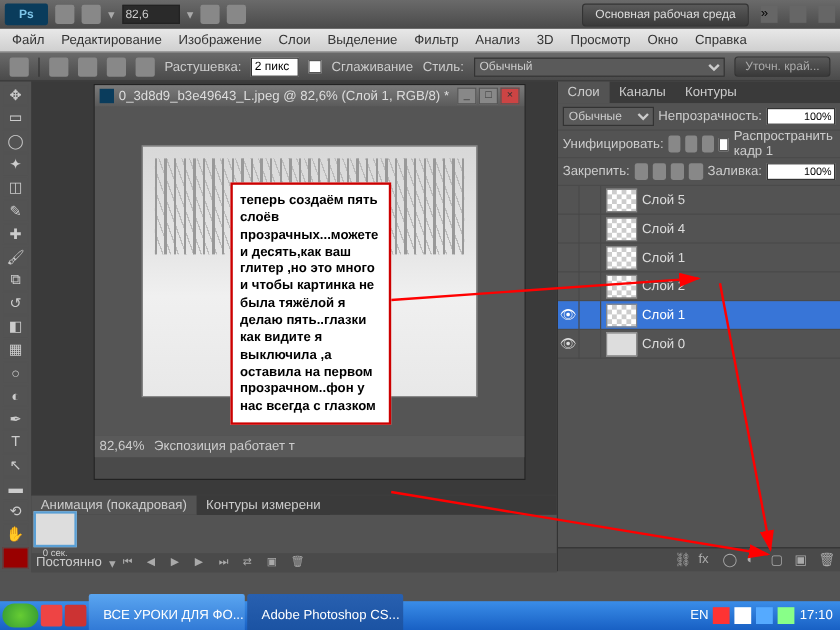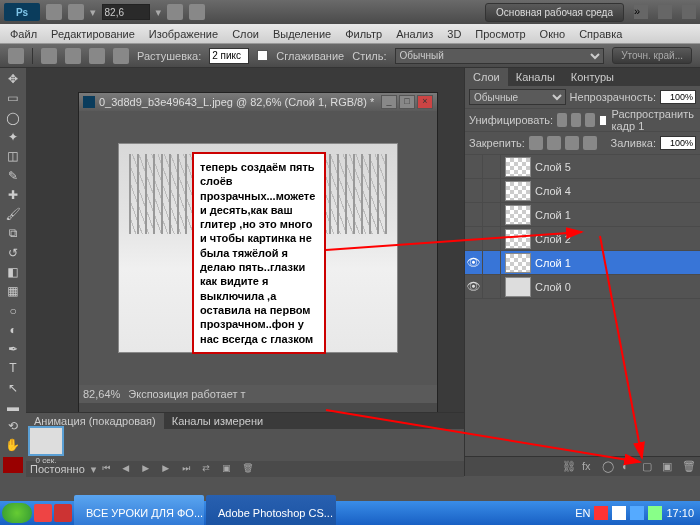--- a/index.html
+++ b/index.html
@@ -12,21 +12,21 @@
 .win-ctrl{width:14px;height:14px;background:#666;margin-left:4px}
 .menu-bar{height:20px;background:linear-gradient(#e8e8e8,#cfcfcf);display:flex;align-items:center;padding:0 4px;gap:2px;border-bottom:1px solid #999}
 .menu-item{padding:2px 6px;color:#333;font-size:11px;cursor:default}
 .options-bar{height:24px;background:linear-gradient(#6a6a6a,#4a4a4a);display:flex;align-items:center;padding:0 8px;gap:8px;color:#ccc;font-size:10px;border-bottom:1px solid #333}
 .opt-input{width:40px;height:16px;background:#fff;border:1px solid #333;font-size:10px;padding:0 2px}
 .opt-btn{padding:2px 8px;background:linear-gradient(#5a5a5a,#3a3a3a);border:1px solid #333;color:#aaa;border-radius:3px;font-size:10px}
 .main-area{display:flex;height:408px}
 .toolbox{width:26px;background:#535353;display:flex;flex-direction:column;padding:2px;gap:1px}
 .tool{width:22px;height:20px;background:#535353;border:1px solid #535353;display:flex;align-items:center;justify-content:center;color:#ccc;font-size:12px}
 .canvas-area{flex:1;background:#3a3a3a;position:relative;display:flex;flex-direction:column}
-.doc-window{position:absolute;left:52px;top:24px;width:360px;height:330px;background:#4a4a4a;border:1px solid #222}
+.doc-window{position:absolute;left:52px;top:2px;width:360px;height:330px;background:#4a4a4a;border:1px solid #222}
 .doc-title{height:18px;background:linear-gradient(#7a7a7a,#5a5a5a);display:flex;align-items:center;padding:0 4px;color:#ddd;font-size:10px}
 .doc-title-icon{width:12px;height:12px;background:#0a3c5c;margin-right:4px}
 .doc-win-btns{margin-left:auto;display:flex;gap:2px}
 .doc-win-btn{width:16px;height:14px;background:#888;border:1px solid #555;font-size:9px;color:#333;text-align:center}
 .doc-win-btn.close{background:#c44}
 .doc-canvas{height:274px;background:#555;display:flex;align-items:center;justify-content:center;padding:20px}
 .photo{width:280px;height:210px;background:linear-gradient(180deg,#d8d8d8 0%,#e5e5e5 40%,#f0f0f0 60%,#e8e8e8 100%);border:1px solid #888;position:relative}
 .photo::before{content:"";position:absolute;top:10px;left:10px;right:10px;height:80px;background:repeating-linear-gradient(90deg,#999 0 2px,transparent 2px 8px),repeating-linear-gradient(70deg,#bbb 0 1px,transparent 1px 6px)}
 .doc-status{height:18px;background:#5a5a5a;display:flex;align-items:center;padding:0 4px;color:#ccc;font-size:10px;gap:8px}
 .anim-panel{position:absolute;bottom:0;left:0;right:0;height:64px;background:#535353;border-top:1px solid #333}
@@ -36,21 +36,21 @@
 .frame{width:36px;height:30px;background:#ddd;border:1px solid #888}
 .frame.sel{border:2px solid #5a9fd4}
 .anim-footer{height:16px;background:#4a4a4a;display:flex;align-items:center;padding:0 4px;gap:6px;color:#ccc;font-size:9px}
 .play-btn{width:14px;height:12px;color:#aaa;font-size:9px}
 .panels{width:236px;background:#535353;border-left:1px solid #333;display:flex;flex-direction:column}
 .panel-tabs{height:18px;background:#3a3a3a;display:flex;font-size:10px;color:#ccc}
 .panel-tab{padding:3px 8px}
 .panel-tab.active{background:#535353}
 .panel-row{height:20px;background:#535353;display:flex;align-items:center;padding:11px 4px;gap:4px;color:#ccc;font-size:10px;border-bottom:1px solid #4a4a4a}
 .panel-select{flex:1;background:#5a5a5a;border:1px solid #333;color:#ccc;height:16px;font-size:10px}
-.pct-input{width:36px;height:14px;background:#fff;border:1px solid #333;font-size:9px;text-align:right;padding-right:2px}
+.pct-input{width:57px;height:14px;background:#fff;border:1px solid #333;font-size:9px;text-align:right;padding-right:2px}
 .layers-list{flex:1;background:#535353;overflow:hidden}
 .layer{height:24px;display:flex;align-items:center;border-bottom:1px solid #4a4a4a;color:#ddd;font-size:10px}
 .layer.selected{background:#3875d7;color:#fff}
 .layer-eye{width:18px;height:24px;border-right:1px solid #4a4a4a;display:flex;align-items:center;justify-content:center;font-size:11px}
 .layer-link{width:18px;height:24px;border-right:1px solid #4a4a4a}
 .layer-thumb{width:26px;height:20px;margin:0 4px;border:1px solid #888;background:repeating-conic-gradient(#ccc 0 25%,#fff 0 50%) 0 0/8px 8px}
 .layer-thumb.bg{background:#ddd}
 .panel-footer{height:20px;background:#4a4a4a;border-top:1px solid #333;display:flex;align-items:center;justify-content:flex-end;padding:0 4px;gap:6px}
 .pf-icon{width:14px;height:14px;color:#aaa;font-size:11px}
 .annotation{position:absolute;left:192px;top:152px;width:134px;background:#fff;border:2px solid #c00;padding:6px;z-index:100;font-size:11px;line-height:1.3;font-weight:bold}
@@ -155,21 +155,21 @@
       </div>
       <div class="doc-status">
         <span>82,64%</span>
         <span>Экспозиция работает т</span>
       </div>
     </div>
 
     <div class="anim-panel">
       <div class="anim-tabs">
         <div class="anim-tab">Анимация (покадровая)</div>
-        <div class="anim-tab" style="background:#3a3a3a">Каналы измерени</div>
+        <div class="anim-tab" style="background:#3a3a3a">Контуры измерени</div>
       </div>
       <div class="anim-content">
         <div style="display:flex;flex-direction:column;align-items:center">
           <div class="frame sel"></div>
           <span style="font-size:8px;color:#ccc">0 сек.</span>
         </div>
       </div>
       <div class="anim-footer">
         <span>Постоянно</span>
           <span style="color:#aaa">▾</span>

